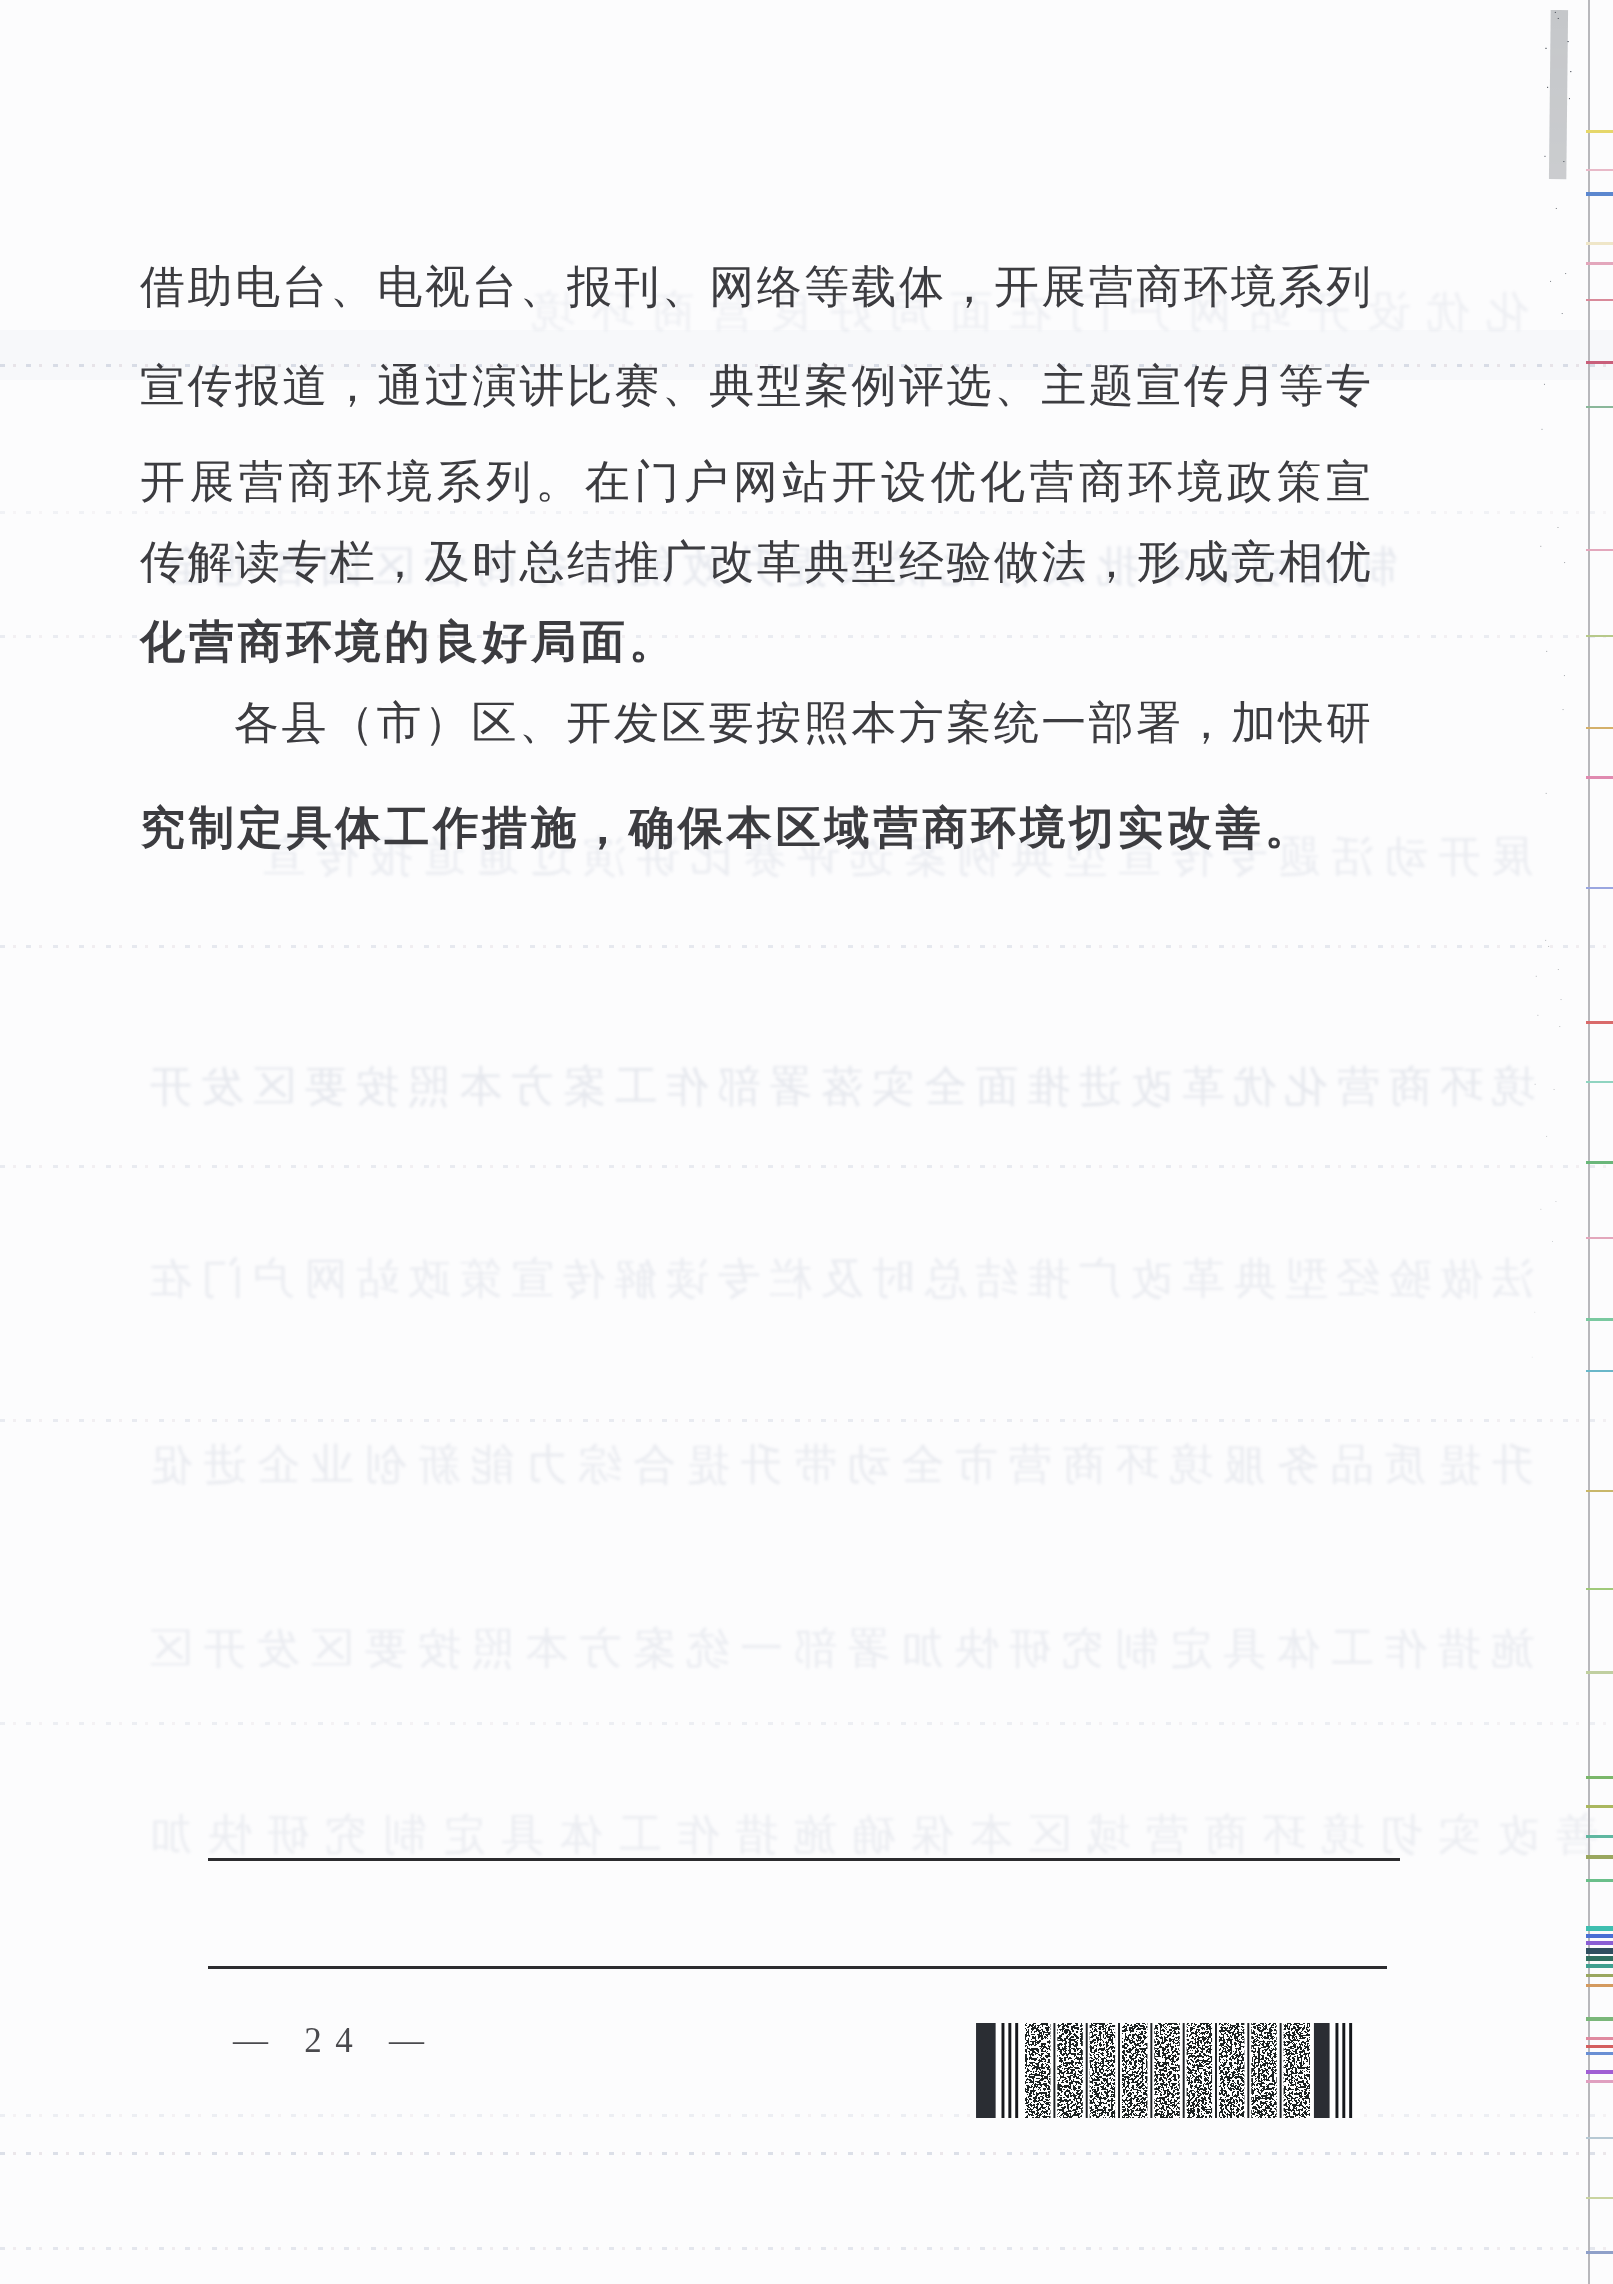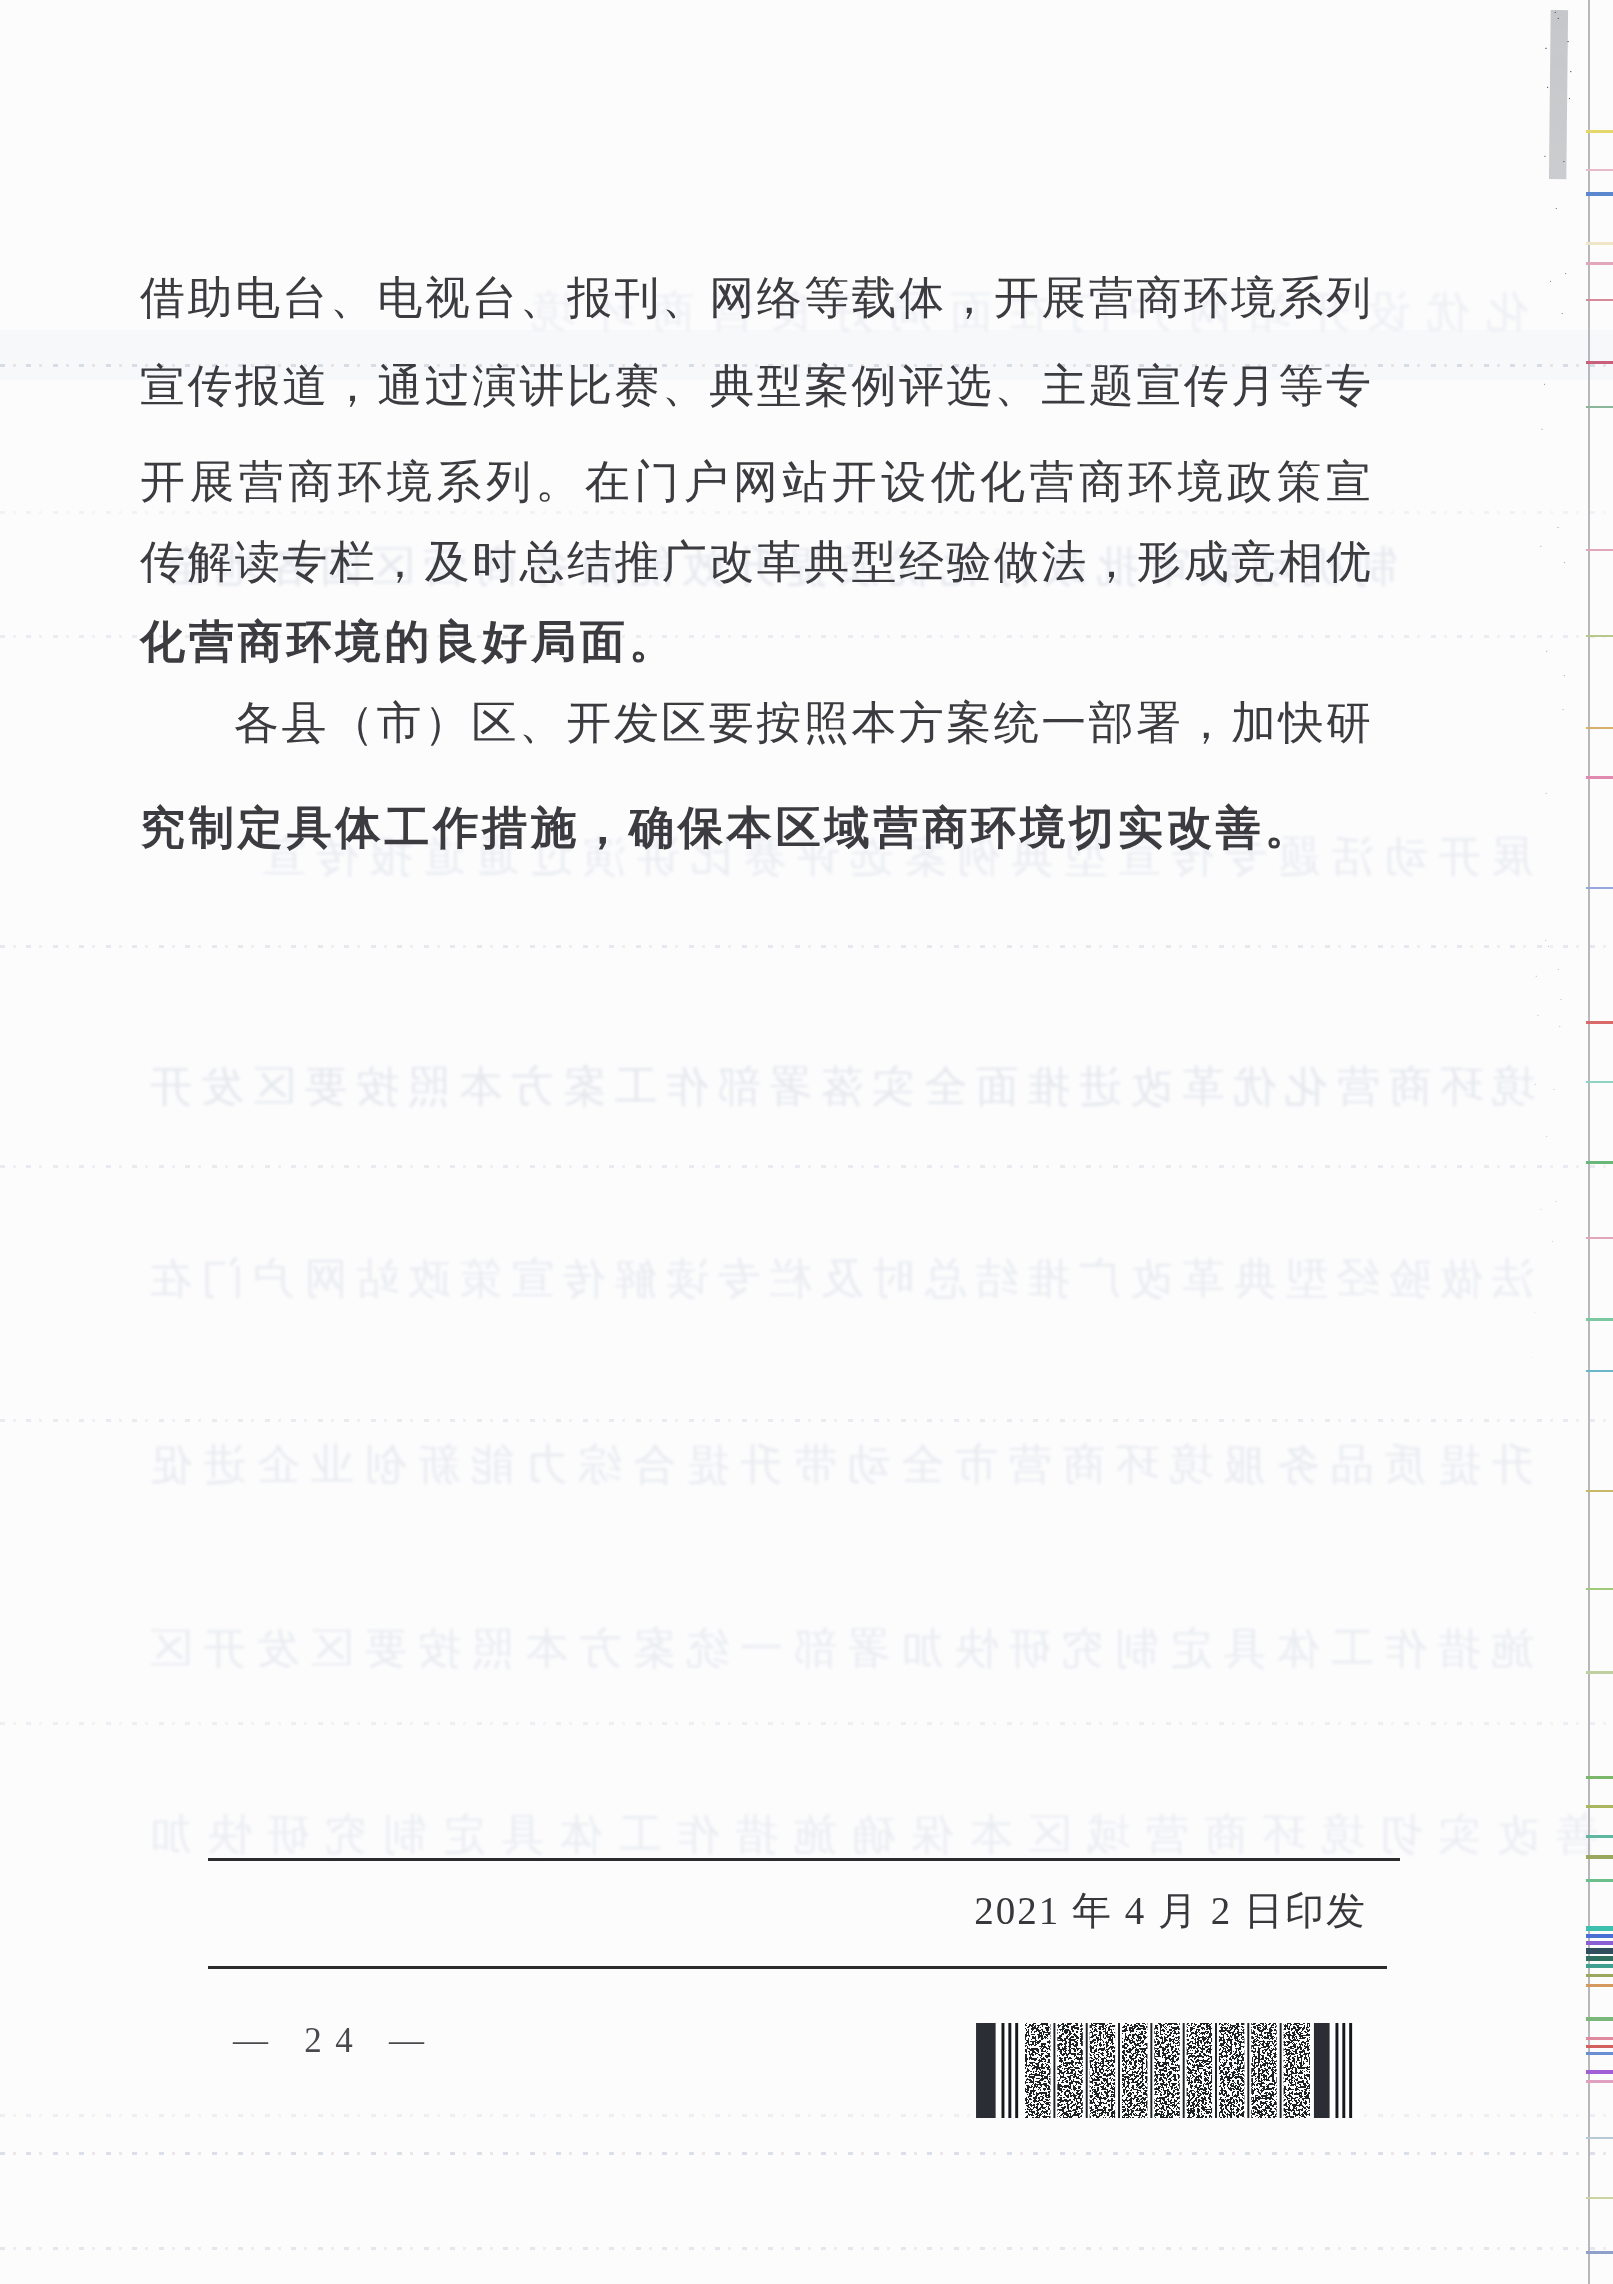--- a/index.html
+++ b/index.html
@@ -90,31 +90,30 @@
       <div class="streak" style="top: 945px; opacity: 0.34;"></div>
       <div class="streak" style="top: 1165px; opacity: 0.3;"></div>
       <div class="streak" style="top: 1419px; opacity: 0.3;"></div>
       <div class="streak" style="top: 1722px; opacity: 0.24;"></div>
       <div class="streak" style="top: 2114px; opacity: 0.24;"></div>
       <div class="streak" style="top: 2152px; opacity: 0.5;"></div>
       <div class="streak" style="top: 2247px; opacity: 0.38;"></div>
     </div>
 
   <main>
-    <p class="body-line just" style="top:251px;margin-top:20px;">借助电台、电视台、报刊、网络等载体，开展营商环境系列</p>
+    <p class="body-line just" style="top:240px;margin-top:20px;">借助电台、电视台、报刊、网络等载体，开展营商环境系列</p>
     <p class="body-line just" style="top:314px;">宣传报道，通过演讲比赛、典型案例评选、主题宣传月等专</p>
     <p class="body-line just" style="top:410px;">开展营商环境系列。在门户网站开设优化营商环境政策宣</p>
     <p class="body-line just" style="top:490px;">传解读专栏，及时总结推广改革典型经验做法，形成竞相优</p>
     <p class="body-line endline" style="top:570px;">化营商环境的良好局面。</p>
     <p class="body-line just indented" style="top:651px;">各县（市）区、开发区要按照本方案统一部署，加快研</p>
     <p class="body-line endline" style="top:756px;">究制定具体工作措施，确保本区域营商环境切实改善。</p>
   </main>
 
   <div class="footer-rule rule-top"></div>
-  <div class="footer-date">2021 年 4 月 2 日印发</div>
   <div class="footer-rule rule-bottom"></div>
 
   <div class="page-number">— 24 —</div>
 
   <svg class="barcode" width="384" height="95" viewBox="0 0 392 97">
     <defs>
       <filter id="bcn" x="0" y="0" width="100%" height="100%">
         <feTurbulence type="fractalNoise" baseFrequency="0.42" numOctaves="2" seed="11" result="t"></feTurbulence>
         <feColorMatrix in="t" type="luminanceToAlpha" result="a"></feColorMatrix>
         <feComponentTransfer in="a" result="th">

